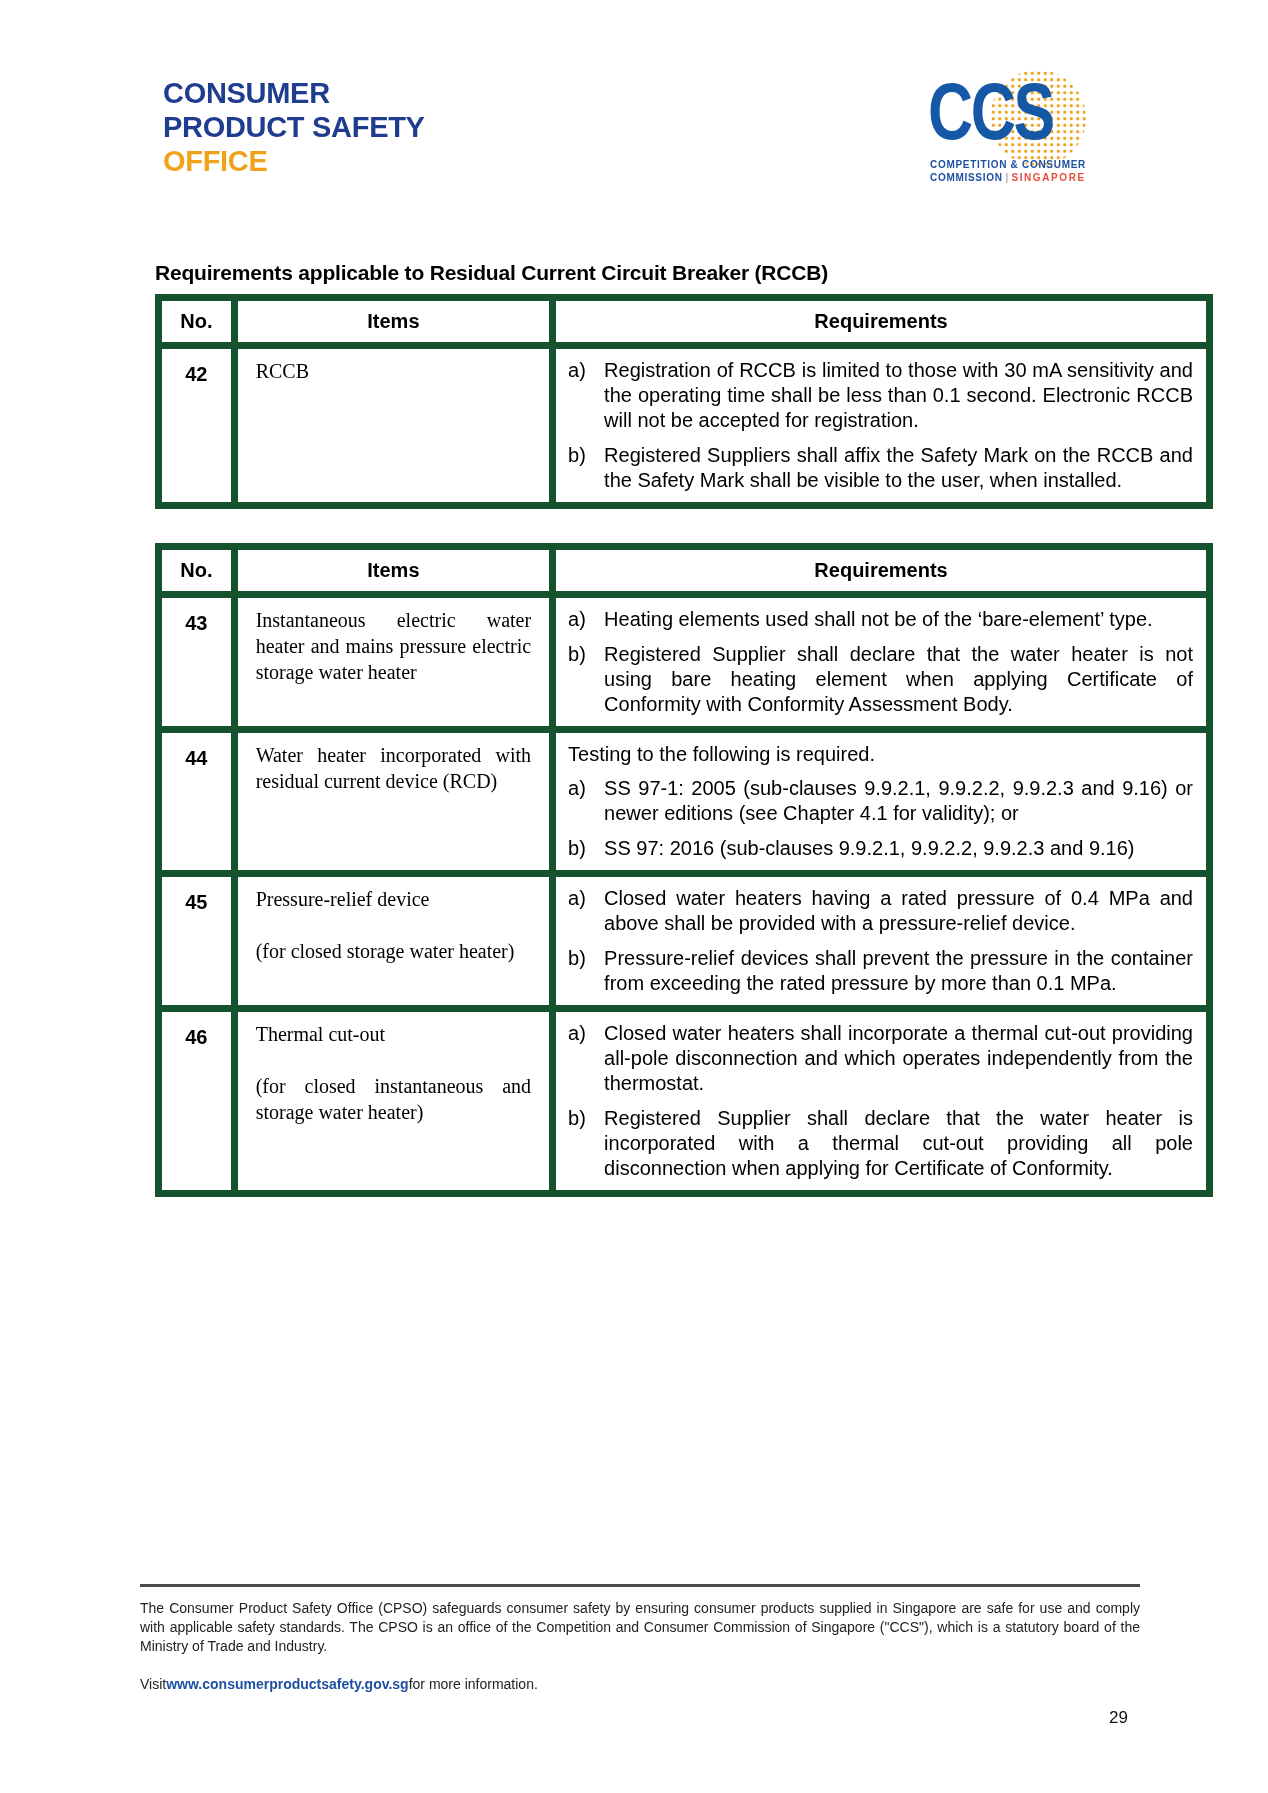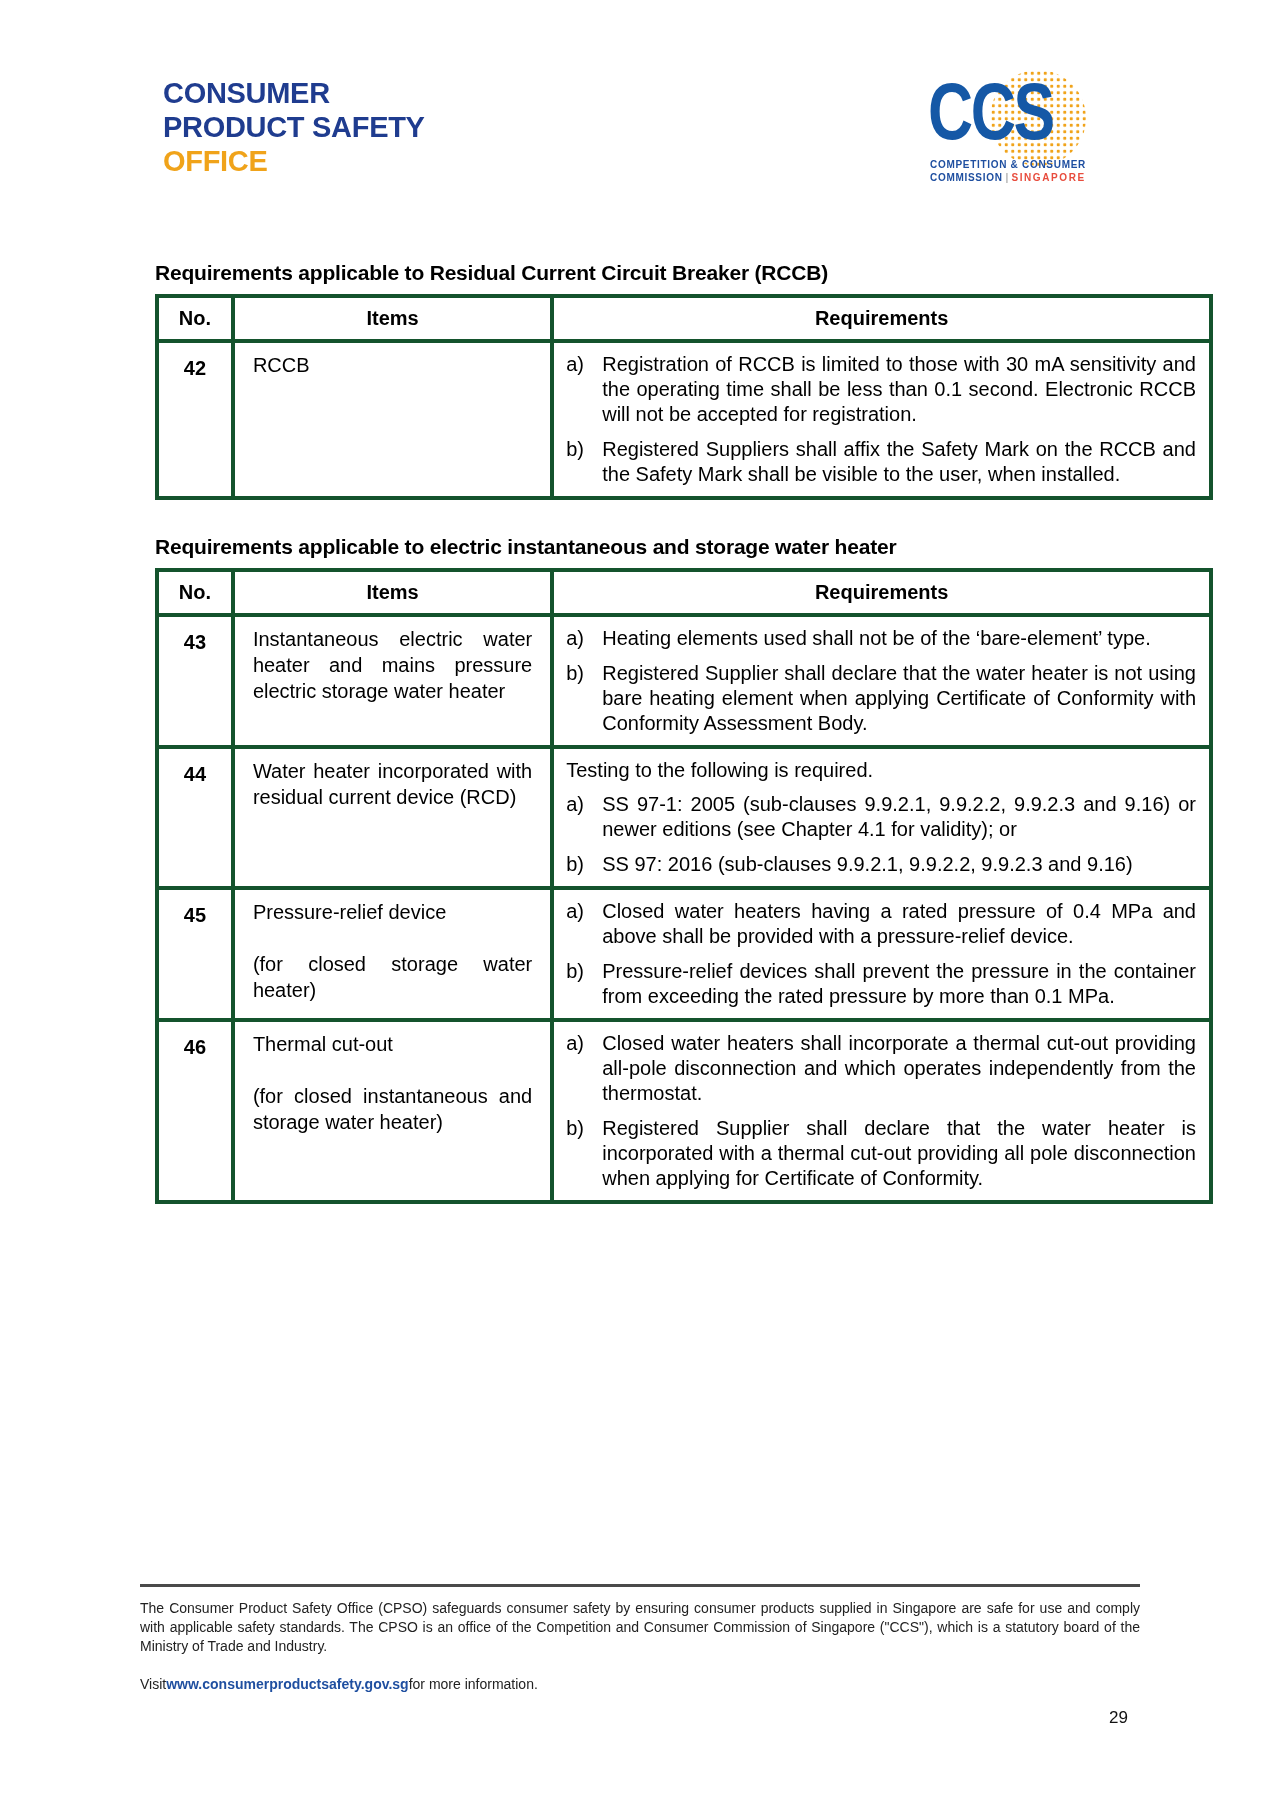--- a/index.html
+++ b/index.html
@@ -52,28 +52,28 @@
   .section-title {
     font-size: 21px; font-weight: bold; letter-spacing: -0.2px;
     margin: 0 0 8px 0; line-height: 26px;
   }
   table.req-table {
     width: 100%; border-collapse: collapse; table-layout: fixed;
   }
   .req-table col.col-no { width: 7.2%; }
   .req-table col.col-items { width: 30.3%; }
   .req-table col.col-req { width: 62.5%; }
-  .req-table th, .req-table td { border: 4px solid #14532d; }
+  .req-table th, .req-table td { border: 7px solid #14532d; }
   .req-table th {
     font-size: 20px; font-weight: bold; text-align: center;
     padding: 9px 4px; border-bottom-width: 3px;
   }
   .req-table td { vertical-align: top; }
   td.td-no { font-weight: bold; text-align: center; font-size: 20px; padding: 14px 2px; }
-  td.td-items { padding: 9px 18px; }
+  td.td-items { padding: 9px 18px; font-family: Liberation Serif, serif; }
   .item-par {
     margin: 0; font-size: 20px; line-height: 26px;
     text-align: justify; text-justify: inter-word;
   }
   .item-par + .item-par { margin-top: 26px; }
   td.td-req { padding: 9px 13px 9px 12px; }
   .req-intro { margin: 0 0 9px 0; font-size: 20px; line-height: 25px; }
   .req-item { display: flex; margin: 0 0 10px 0; }
   .req-item:last-child { margin-bottom: 0; }
   .req-marker { flex: 0 0 36px; font-size: 20px; line-height: 25px; }
@@ -145,21 +145,20 @@
                 <div class="req-item">
                   <span class="req-marker">b)</span>
                   <span class="req-text">Registered Suppliers shall affix the Safety Mark on the RCCB and the Safety Mark shall be visible to the user, when installed.</span>
                 </div>
               </td>
             </tr>
           </tbody>
         </table>
       </section>
       <section class="req-section">
-        <h2 class="section-title">Requirements applicable to electric instantaneous and storage water heater</h2>
         <table class="req-table">
           <colgroup>
             <col class="col-no">
             <col class="col-items">
             <col class="col-req">
           </colgroup>
           <thead>
             <tr>
               <th class="th-no">No.</th>
               <th class="th-items">Items</th>

